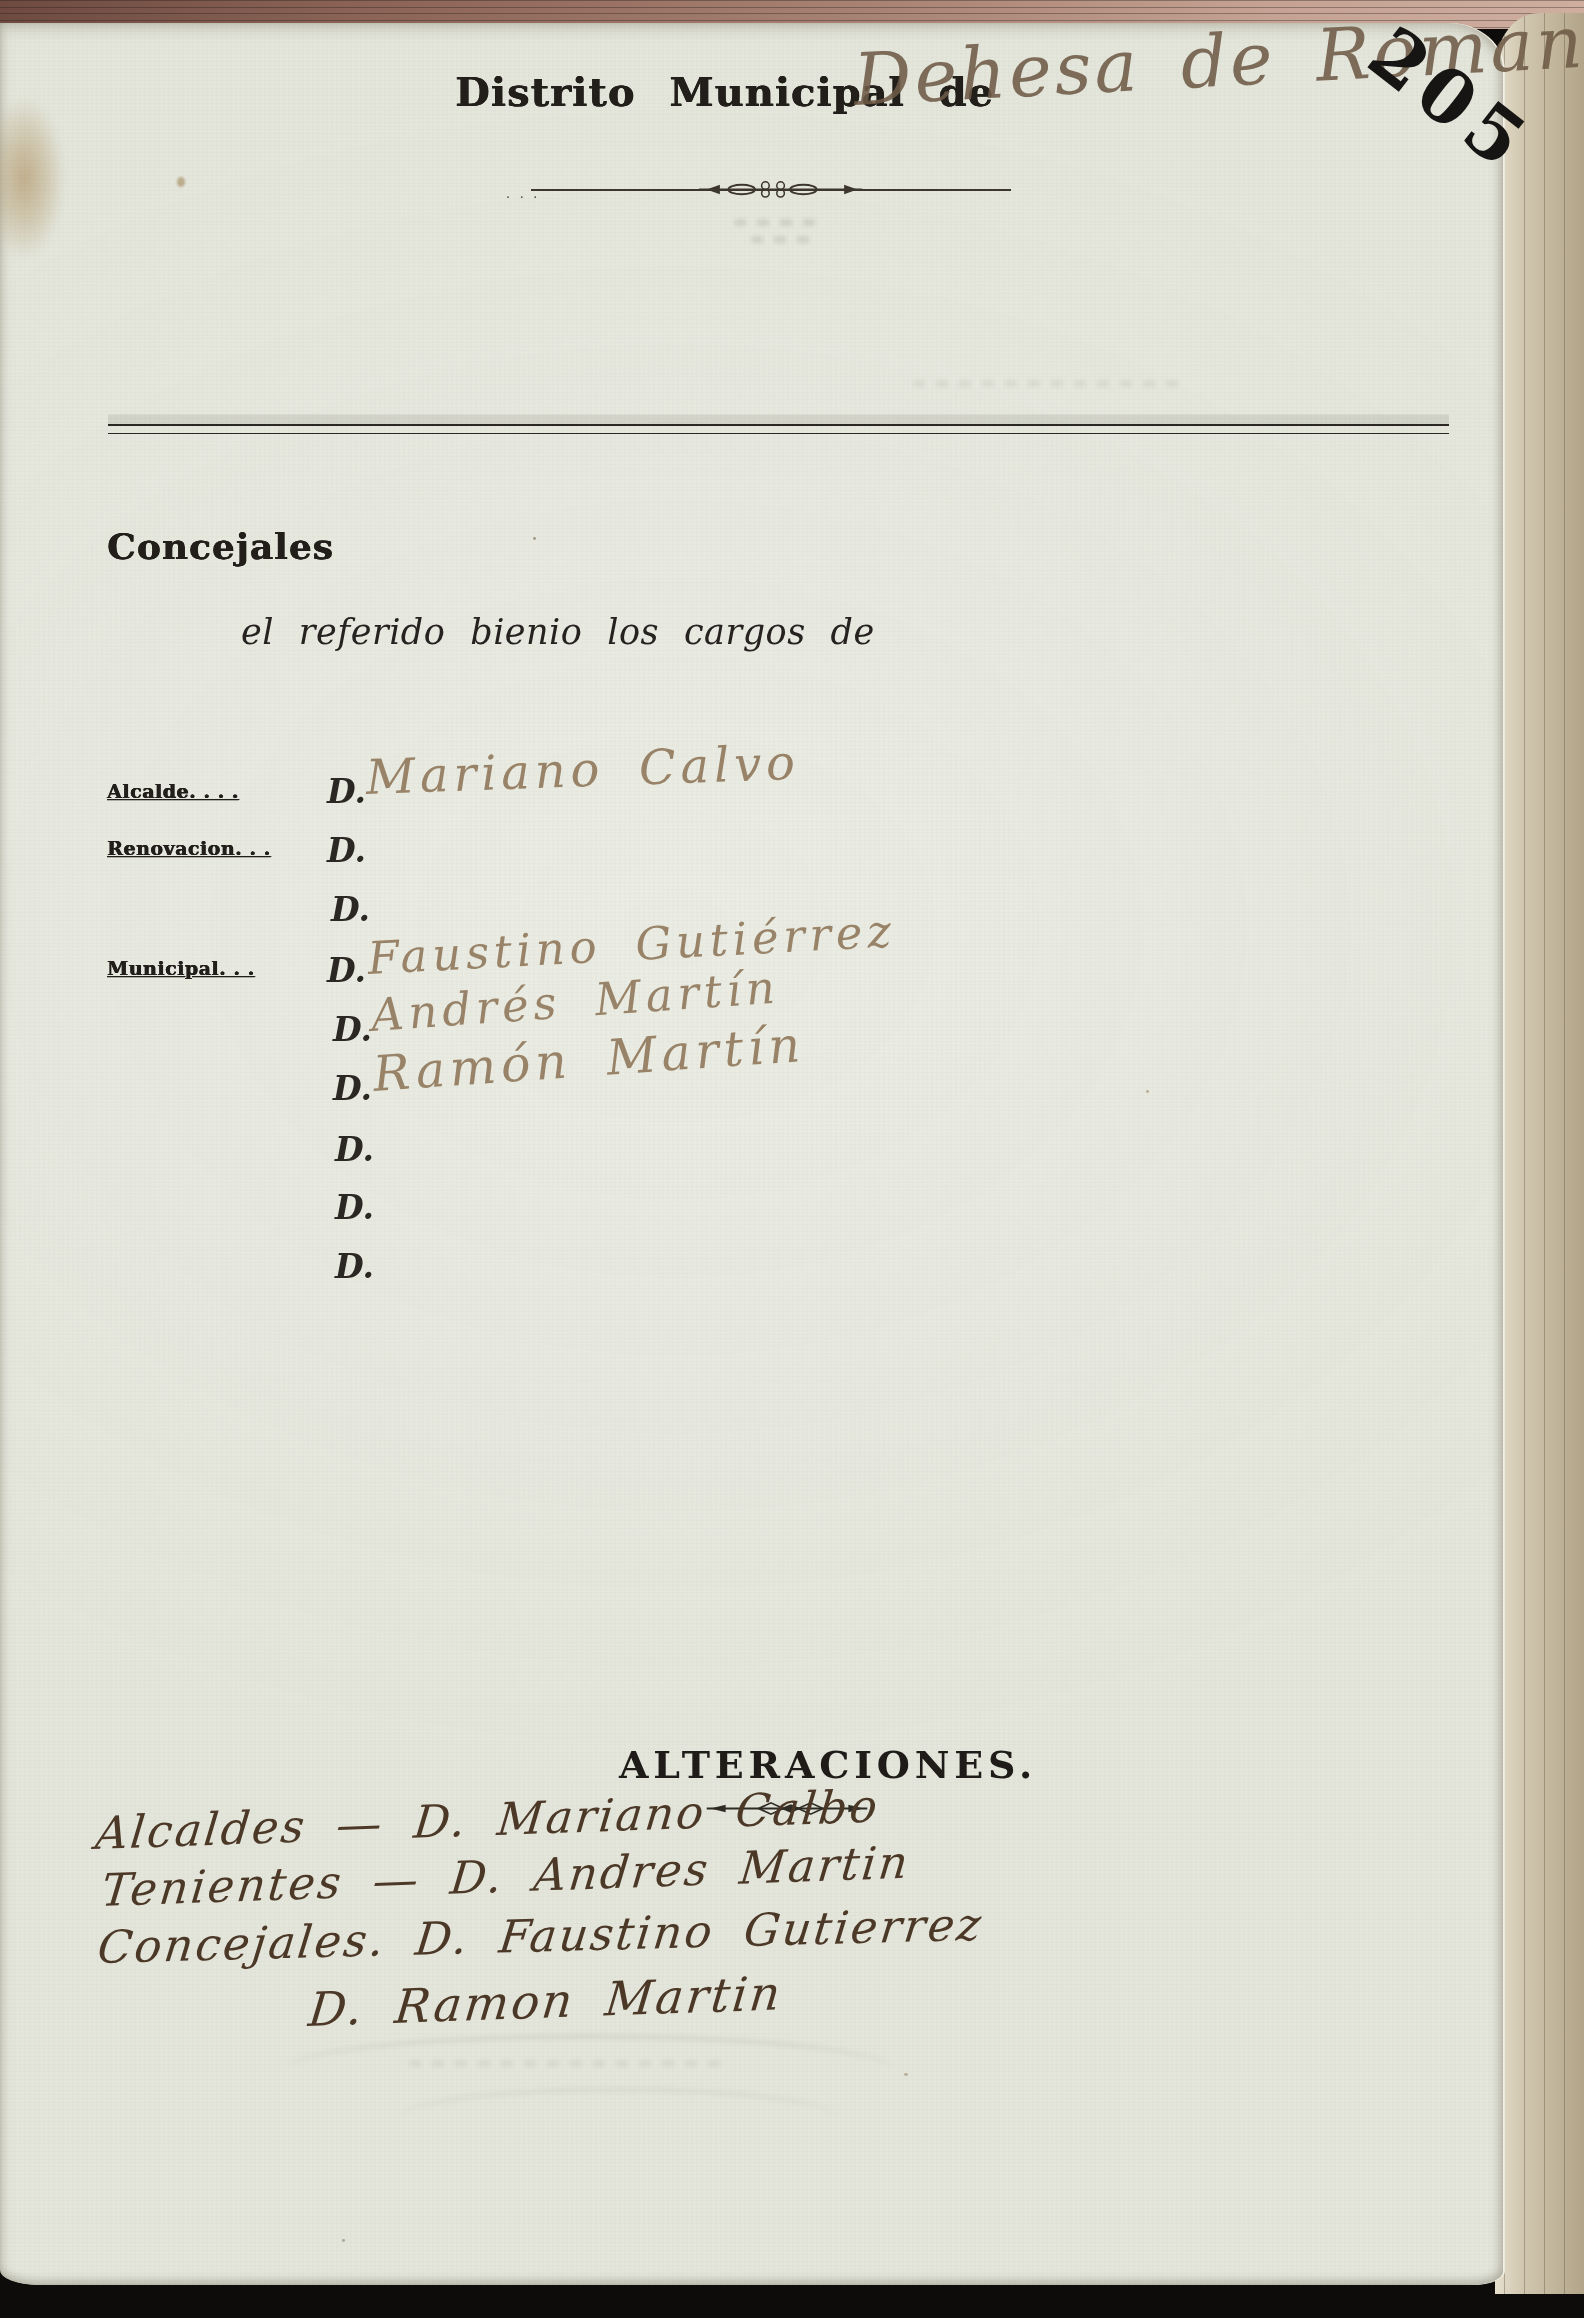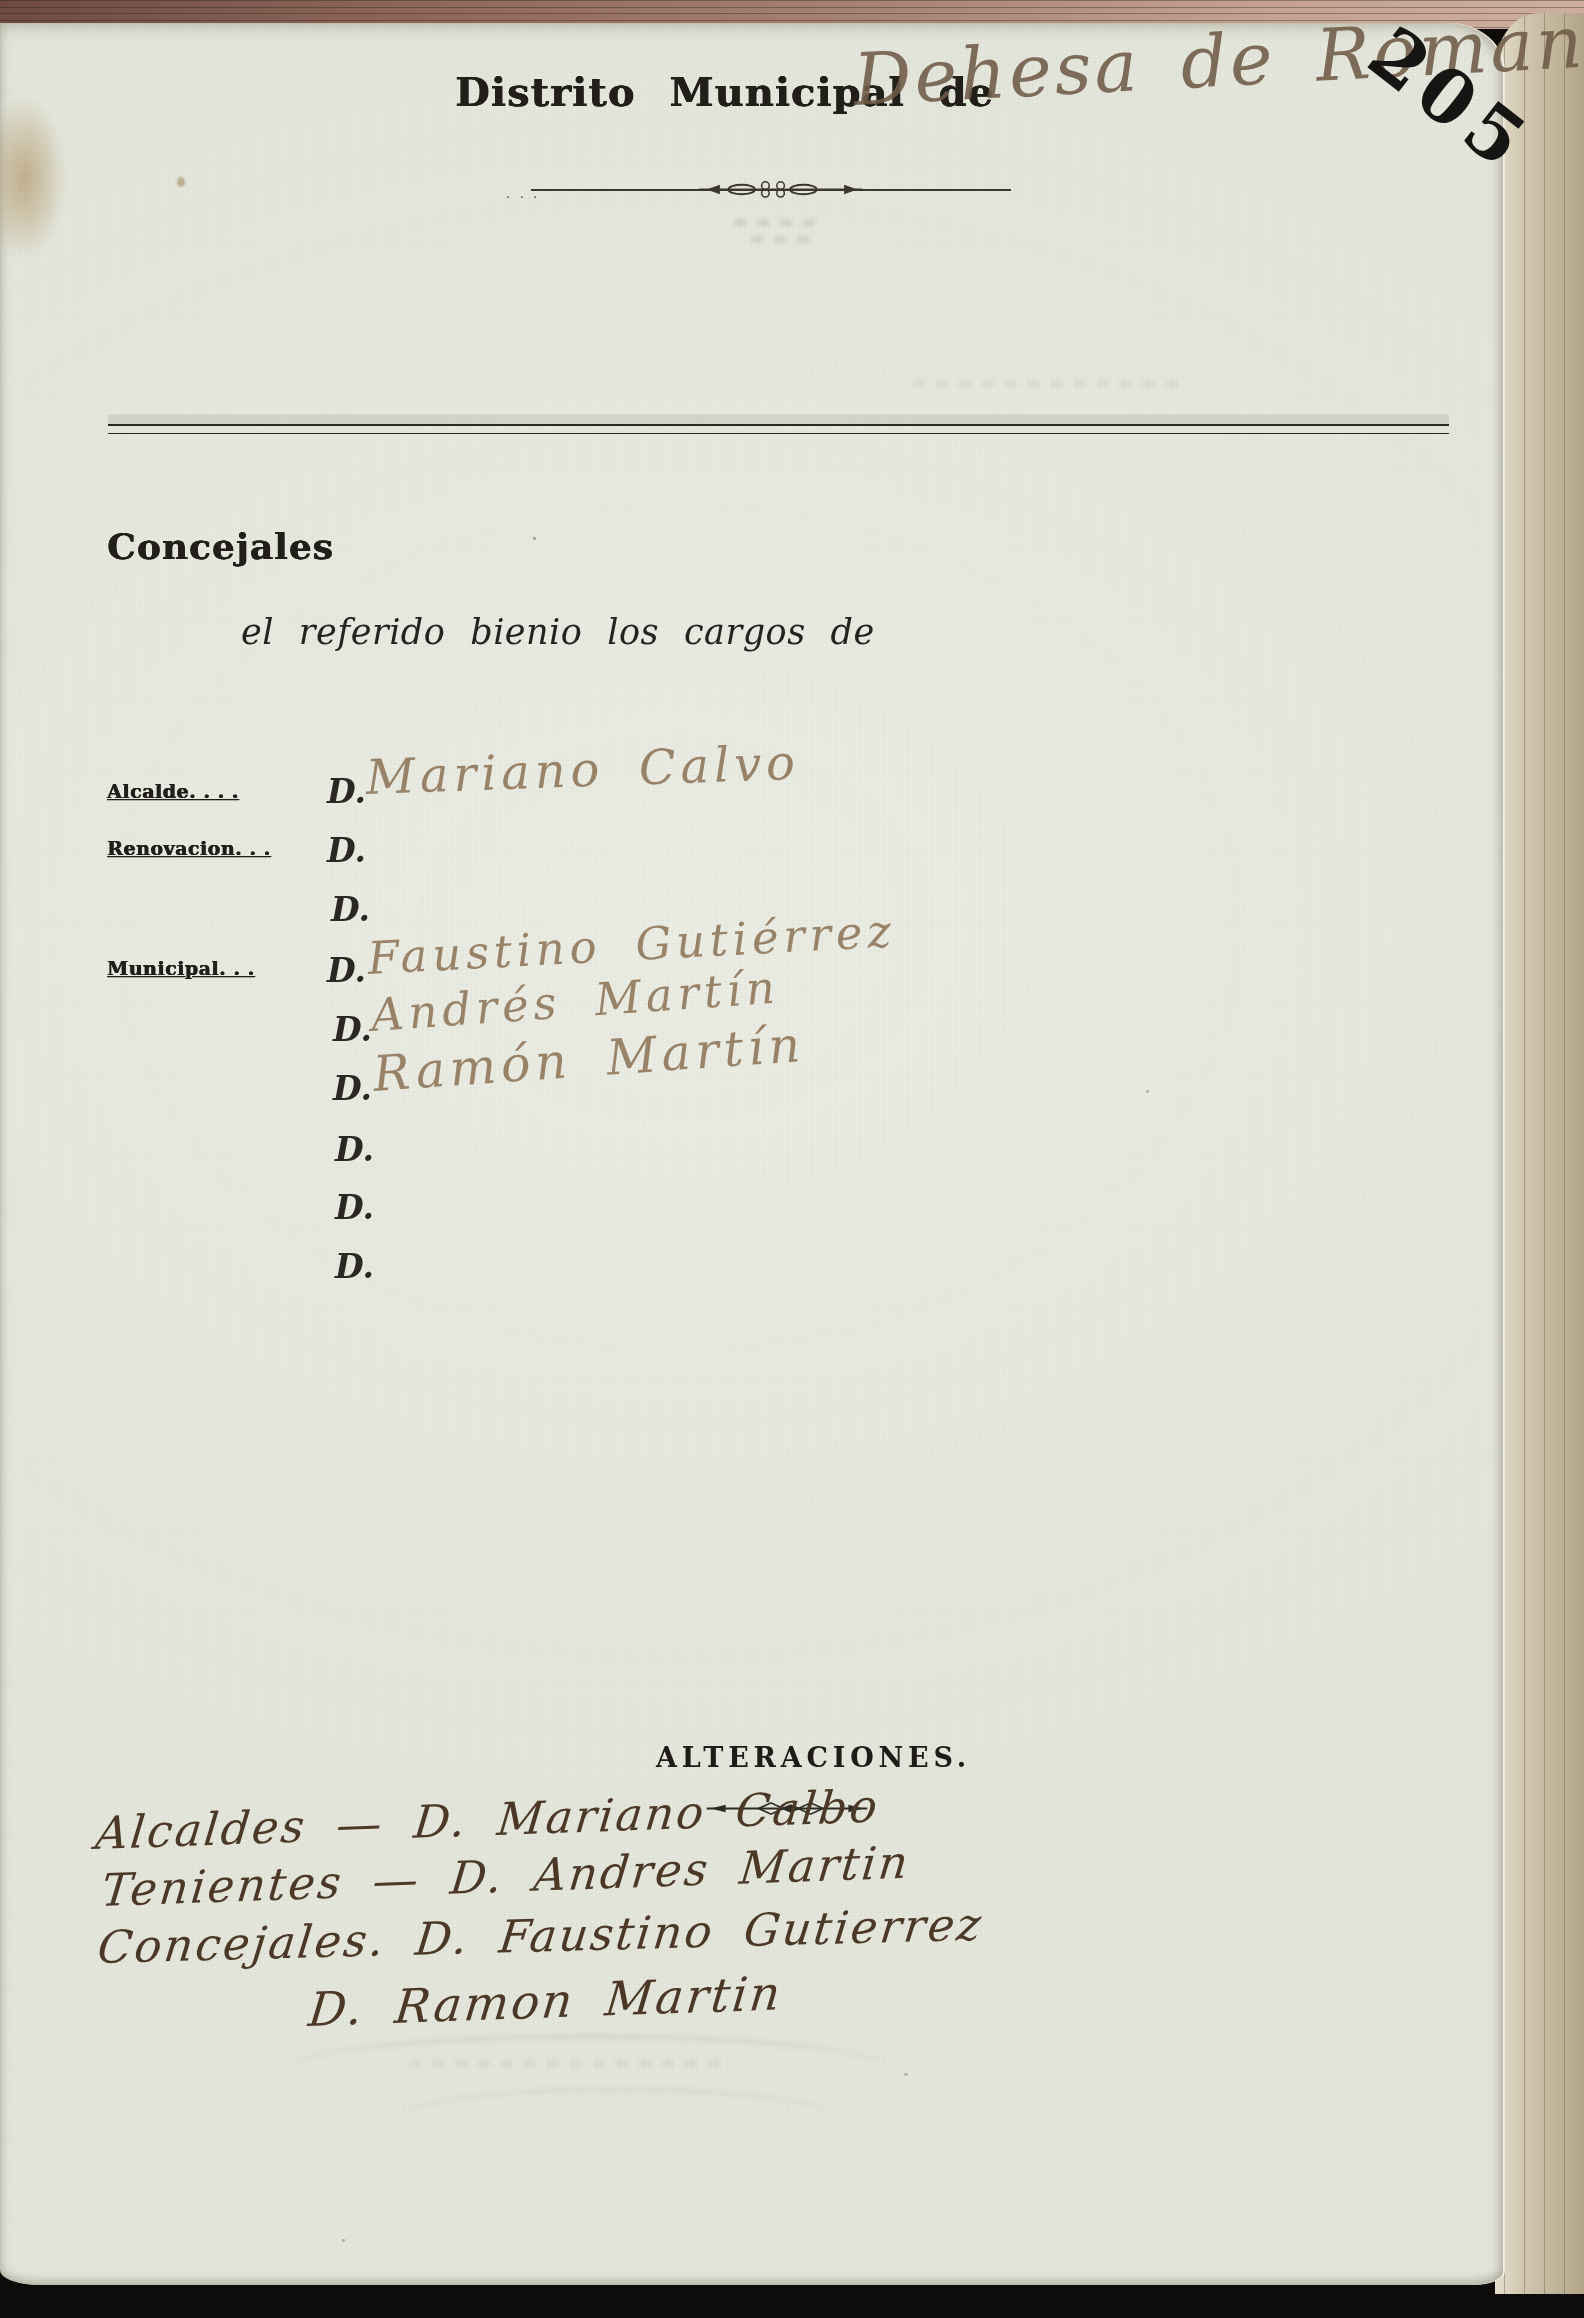--- a/index.html
+++ b/index.html
@@ -105,22 +105,22 @@
     letter-spacing:2.9px;transform:rotate(-3deg);
   }
   .hw-name{position:absolute;opacity:.85;}
   .nm0{left:367px;top:749px;font-size:48px;transform:rotate(-2deg);}
   .nm3{left:369px;top:932px;font-size:45px;transform:rotate(-3deg);}
   .nm4{left:373px;top:989px;font-size:45px;transform:rotate(-4deg);}
   .nm5{left:375px;top:1046px;font-size:49px;transform:rotate(-4deg);}
 
   
   .alt-heading{
-    position:absolute;left:590px;top:1742px;width:447px;text-align:center;
-    font-size:27px;font-weight:600;letter-spacing:4.8px;color:#1e1b18;
+    position:absolute;left:590px;top:1742px;width:447px;text-align:right;
+    font-size:38px;font-weight:600;letter-spacing:4.8px;color:#1e1b18;
   }
   .hw-alt{
     position:absolute;font-style:italic;color:#4c3827;
     letter-spacing:2.4px;word-spacing:13.3px;white-space:nowrap;
     transform-origin:left bottom;
   }
   .al0{left:93px;top:1807px;font-size:45px;transform:rotate(-2deg) skewX(-8deg);}
   .al1{left:99px;top:1864px;font-size:45px;transform:rotate(-2deg) skewX(-8deg);}
   .al2{left:95px;top:1921px;font-size:45px;transform:rotate(-1.5deg) skewX(-8deg);}
   .al3{left:306px;top:1982px;font-size:47px;transform:rotate(-2deg) skewX(-8deg);}

